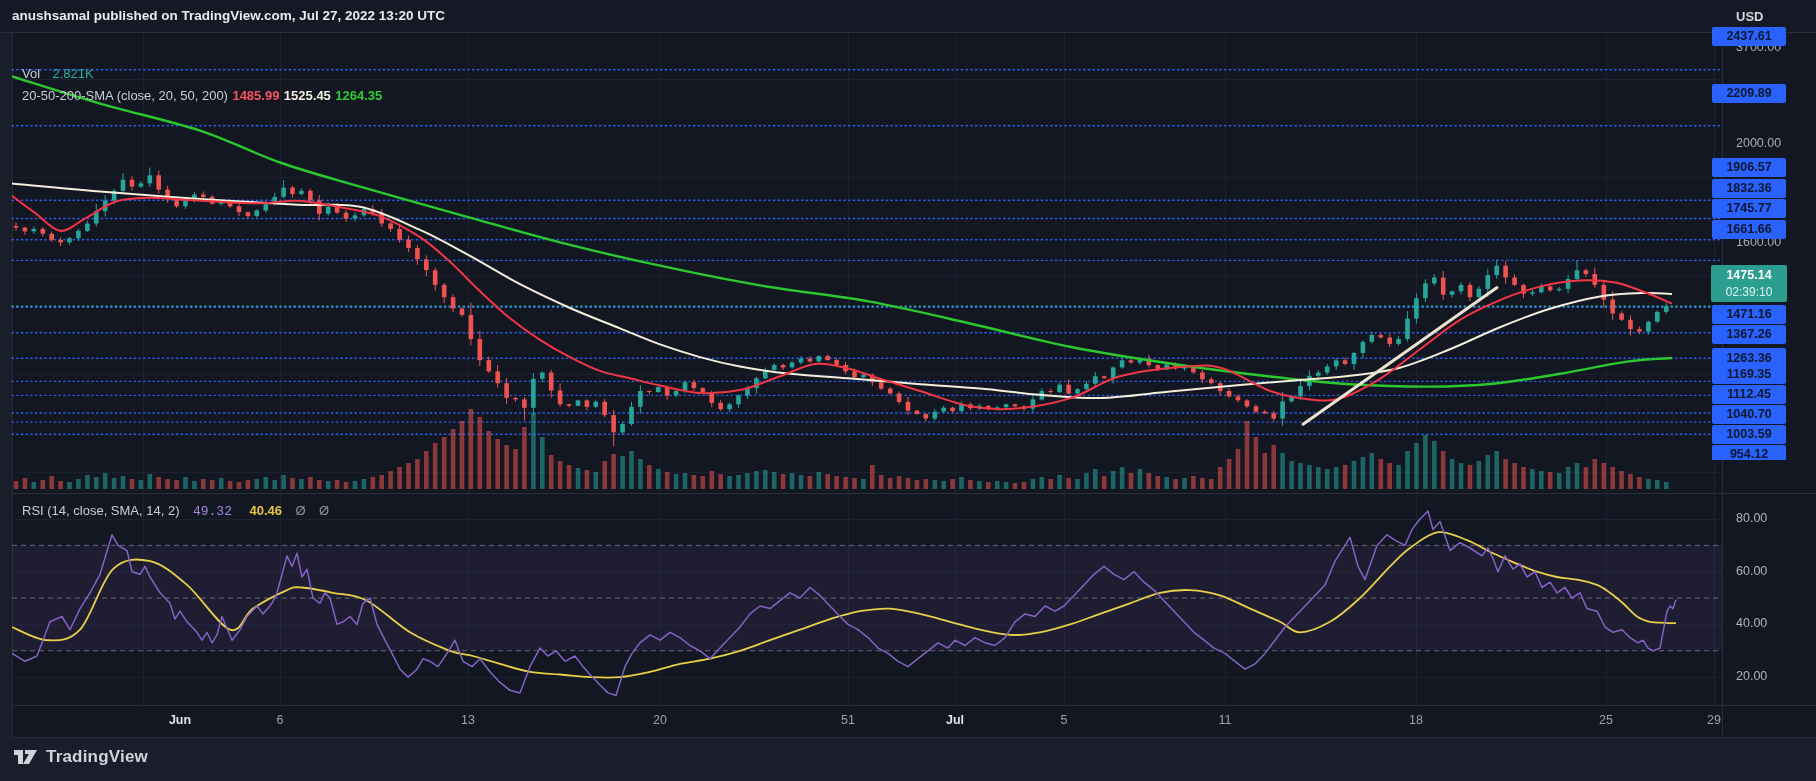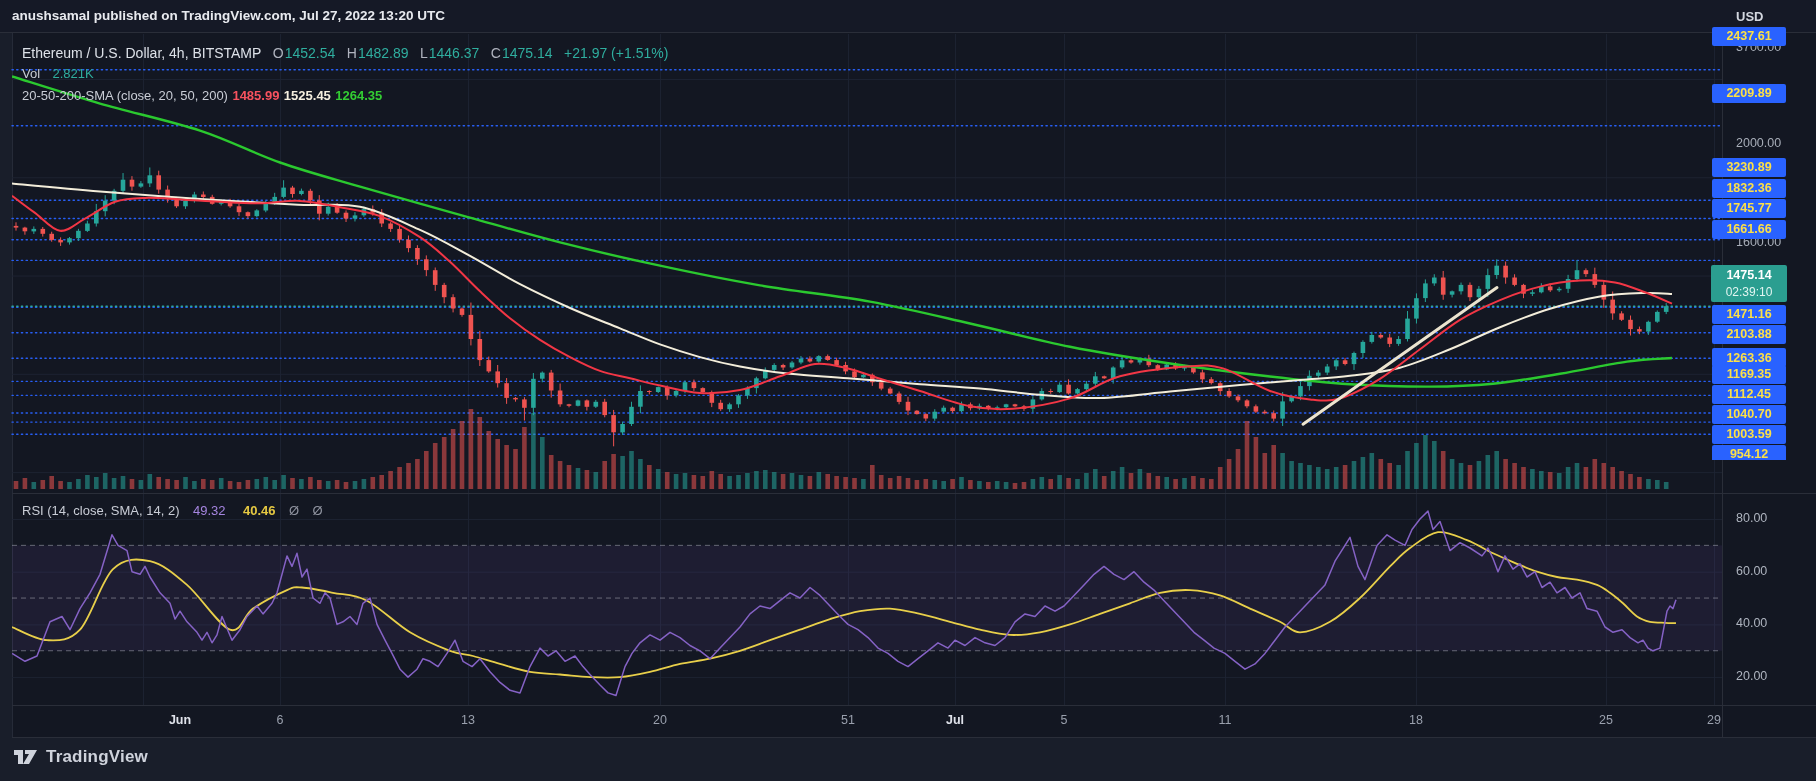--- a/index.html
+++ b/index.html
@@ -14,28 +14,28 @@
         border-left:1px solid #262b38;box-sizing:border-box;}
   #chart-svg{position:absolute;left:0;top:0;}
   .legend{position:absolute;z-index:5;white-space:nowrap;}
   .legend .t1{font-size:14px;color:#dde1e8;}
   .legend .ltr{font-size:14px;color:#b0b4bf;margin-left:7px;}
   .legend .val{font-size:14px;color:#2fae9f;margin-left:1px;}
   .legend .chg{font-size:14px;color:#2fae9f;margin-left:7px;}
   .legend .lbl2{font-size:13px;color:#c9cdd6;}
   .legend .teal{font-size:13px;color:#2fae9f;margin-left:8px;}
   .legend .smaval{font-size:13px;font-weight:700;}
-  .legend .rsival{font-size:13px;font-weight:400;color:#a585e0;margin-left:9px;}
+  .legend .rsival{font-size:13px;font-weight:400;color:#a585e0;margin-left:9px;font-family:Liberation Mono, monospace;}
   .legend .rsima{font-size:13px;font-weight:700;color:#e5c842;margin-left:13px;}
   .legend .nul{font-size:13px;color:#9094a0;margin-left:9px;}
   #price-axis-clip{position:absolute;left:1710px;top:1px;width:94px;height:459px;overflow:hidden;z-index:6;}
   .usd{position:absolute;left:26px;top:8px;font-size:13px;font-weight:700;color:#d3d7df;}
   .scale-lbl{position:absolute;left:26px;font-size:12.5px;color:#a7adb8;}
   .badge{position:absolute;left:2px;width:74px;height:19px;border-radius:2px;background:#2962ff;
-         color:#fde047;font-size:12.5px;font-weight:700;display:flex;align-items:center;justify-content:center;}
+         color:#0f172a;font-size:12.5px;font-weight:700;display:flex;align-items:center;justify-content:center;}
   .cur-badge{position:absolute;left:1px;width:76px;height:37px;border-radius:2px;background:#2b9e90;
          color:#fff;display:flex;flex-direction:column;align-items:center;justify-content:center;z-index:3;}
   .cur-badge .p{font-size:12.5px;font-weight:700;line-height:18px;}
   .cur-badge .cd{font-size:12px;font-weight:400;line-height:16px;color:#e2f5f1;}
   .rsi-lbl{position:absolute;left:1736px;font-size:12.5px;color:#aeb4bf;z-index:6;}
   #time-axis{position:absolute;left:12px;top:706px;width:1710px;height:31px;z-index:6;}
   .t-lbl{position:absolute;top:7px;transform:translateX(-50%);font-size:12.5px;color:#9aa0ad;}
   .t-lbl.major{font-weight:700;color:#dfe2ea;}
   #logo{position:absolute;left:14px;top:746px;display:flex;align-items:center;z-index:6;}
   #logo svg{display:block;}
@@ -681,28 +681,20 @@
         <line x1="1303" y1="424.2085" x2="1497" y2="287.59929999999997" stroke="#ece4cf" stroke-width="3" stroke-linecap="round"></line>
       </g>
       <g>
         <line x1="12" y1="493.5" x2="1816" y2="493.5" stroke="#2a2e39" stroke-width="1"></line>
         <line x1="12" y1="705.5" x2="1816" y2="705.5" stroke="#2a2e39" stroke-width="1"></line>
         <line x1="12" y1="737.5" x2="1816" y2="737.5" stroke="#2a2e39" stroke-width="1"></line>
         <line x1="1722.5" y1="34" x2="1722.5" y2="737" stroke="#2a2e39" stroke-width="1"></line>
       </g>
     </svg>
 
-  <div class="legend" style="left:22px;top:44px;">
-    <span class="t1">Ethereum / U.S. Dollar, 4h, BITSTAMP</span>
-    <span class="ltr">O</span><span class="val">1452.54</span>
-    <span class="ltr">H</span><span class="val">1482.89</span>
-    <span class="ltr">L</span><span class="val">1446.37</span>
-    <span class="ltr">C</span><span class="val">1475.14</span>
-    <span class="chg">+21.97 (+1.51%)</span>
-  </div>
   <div class="legend" style="left:22px;top:64px;">
     <span class="lbl2">Vol</span>
     <span class="teal">2.821K</span>
   </div>
   <div class="legend" style="left:22px;top:86px;">
     <span class="lbl2">20-50-200-SMA (close, 20, 50, 200)</span>
     <span class="smaval" style="color:#f7525f;">1485.99</span>
     <span class="smaval" style="color:#f5efdf;">1525.45</span>
     <span class="smaval" style="color:#33cc33;">1264.35</span>
   </div>
@@ -715,26 +707,26 @@
     <span class="nul">Ø</span>
   </div>
 
   <div id="price-axis-clip">
     <div class="usd">USD</div>
   <div class="scale-lbl" style="top: 39px;">3700.00</div>
       <div class="scale-lbl" style="top: 135px;">2000.00</div>
       <div class="scale-lbl" style="top: 234px;">1600.00</div>
       <div class="badge" style="top: 25.5px;">2437.61</div>
       <div class="badge" style="top: 82.5px;">2209.89</div>
-      <div class="badge" style="top: 156.5px;">3230.89</div>
+      <div class="badge" style="top: 156.5px;">1906.57</div>
       <div class="badge" style="top: 177.5px;">1832.36</div>
       <div class="badge" style="top: 197.5px;">1745.77</div>
       <div class="badge" style="top: 218.5px;">1661.66</div>
       <div class="badge" style="top: 303.5px;">1471.16</div>
-      <div class="badge" style="top: 323.5px;">2103.88</div>
+      <div class="badge" style="top: 323.5px;">1367.26</div>
       <div class="badge" style="top: 347px;">1263.36</div>
       <div class="badge" style="top: 363.5px;">1169.35</div>
       <div class="badge" style="top: 383.5px;">1112.45</div>
       <div class="badge" style="top: 403.5px;">1040.70</div>
       <div class="badge" style="top: 423.5px;">1003.59</div>
       <div class="badge" style="top: 443.5px;">954.12</div>
       <div class="cur-badge" style="top: 263.5px;">
         <div class="p">1475.14</div>
         <div class="cd">02:39:10</div>
       </div>

